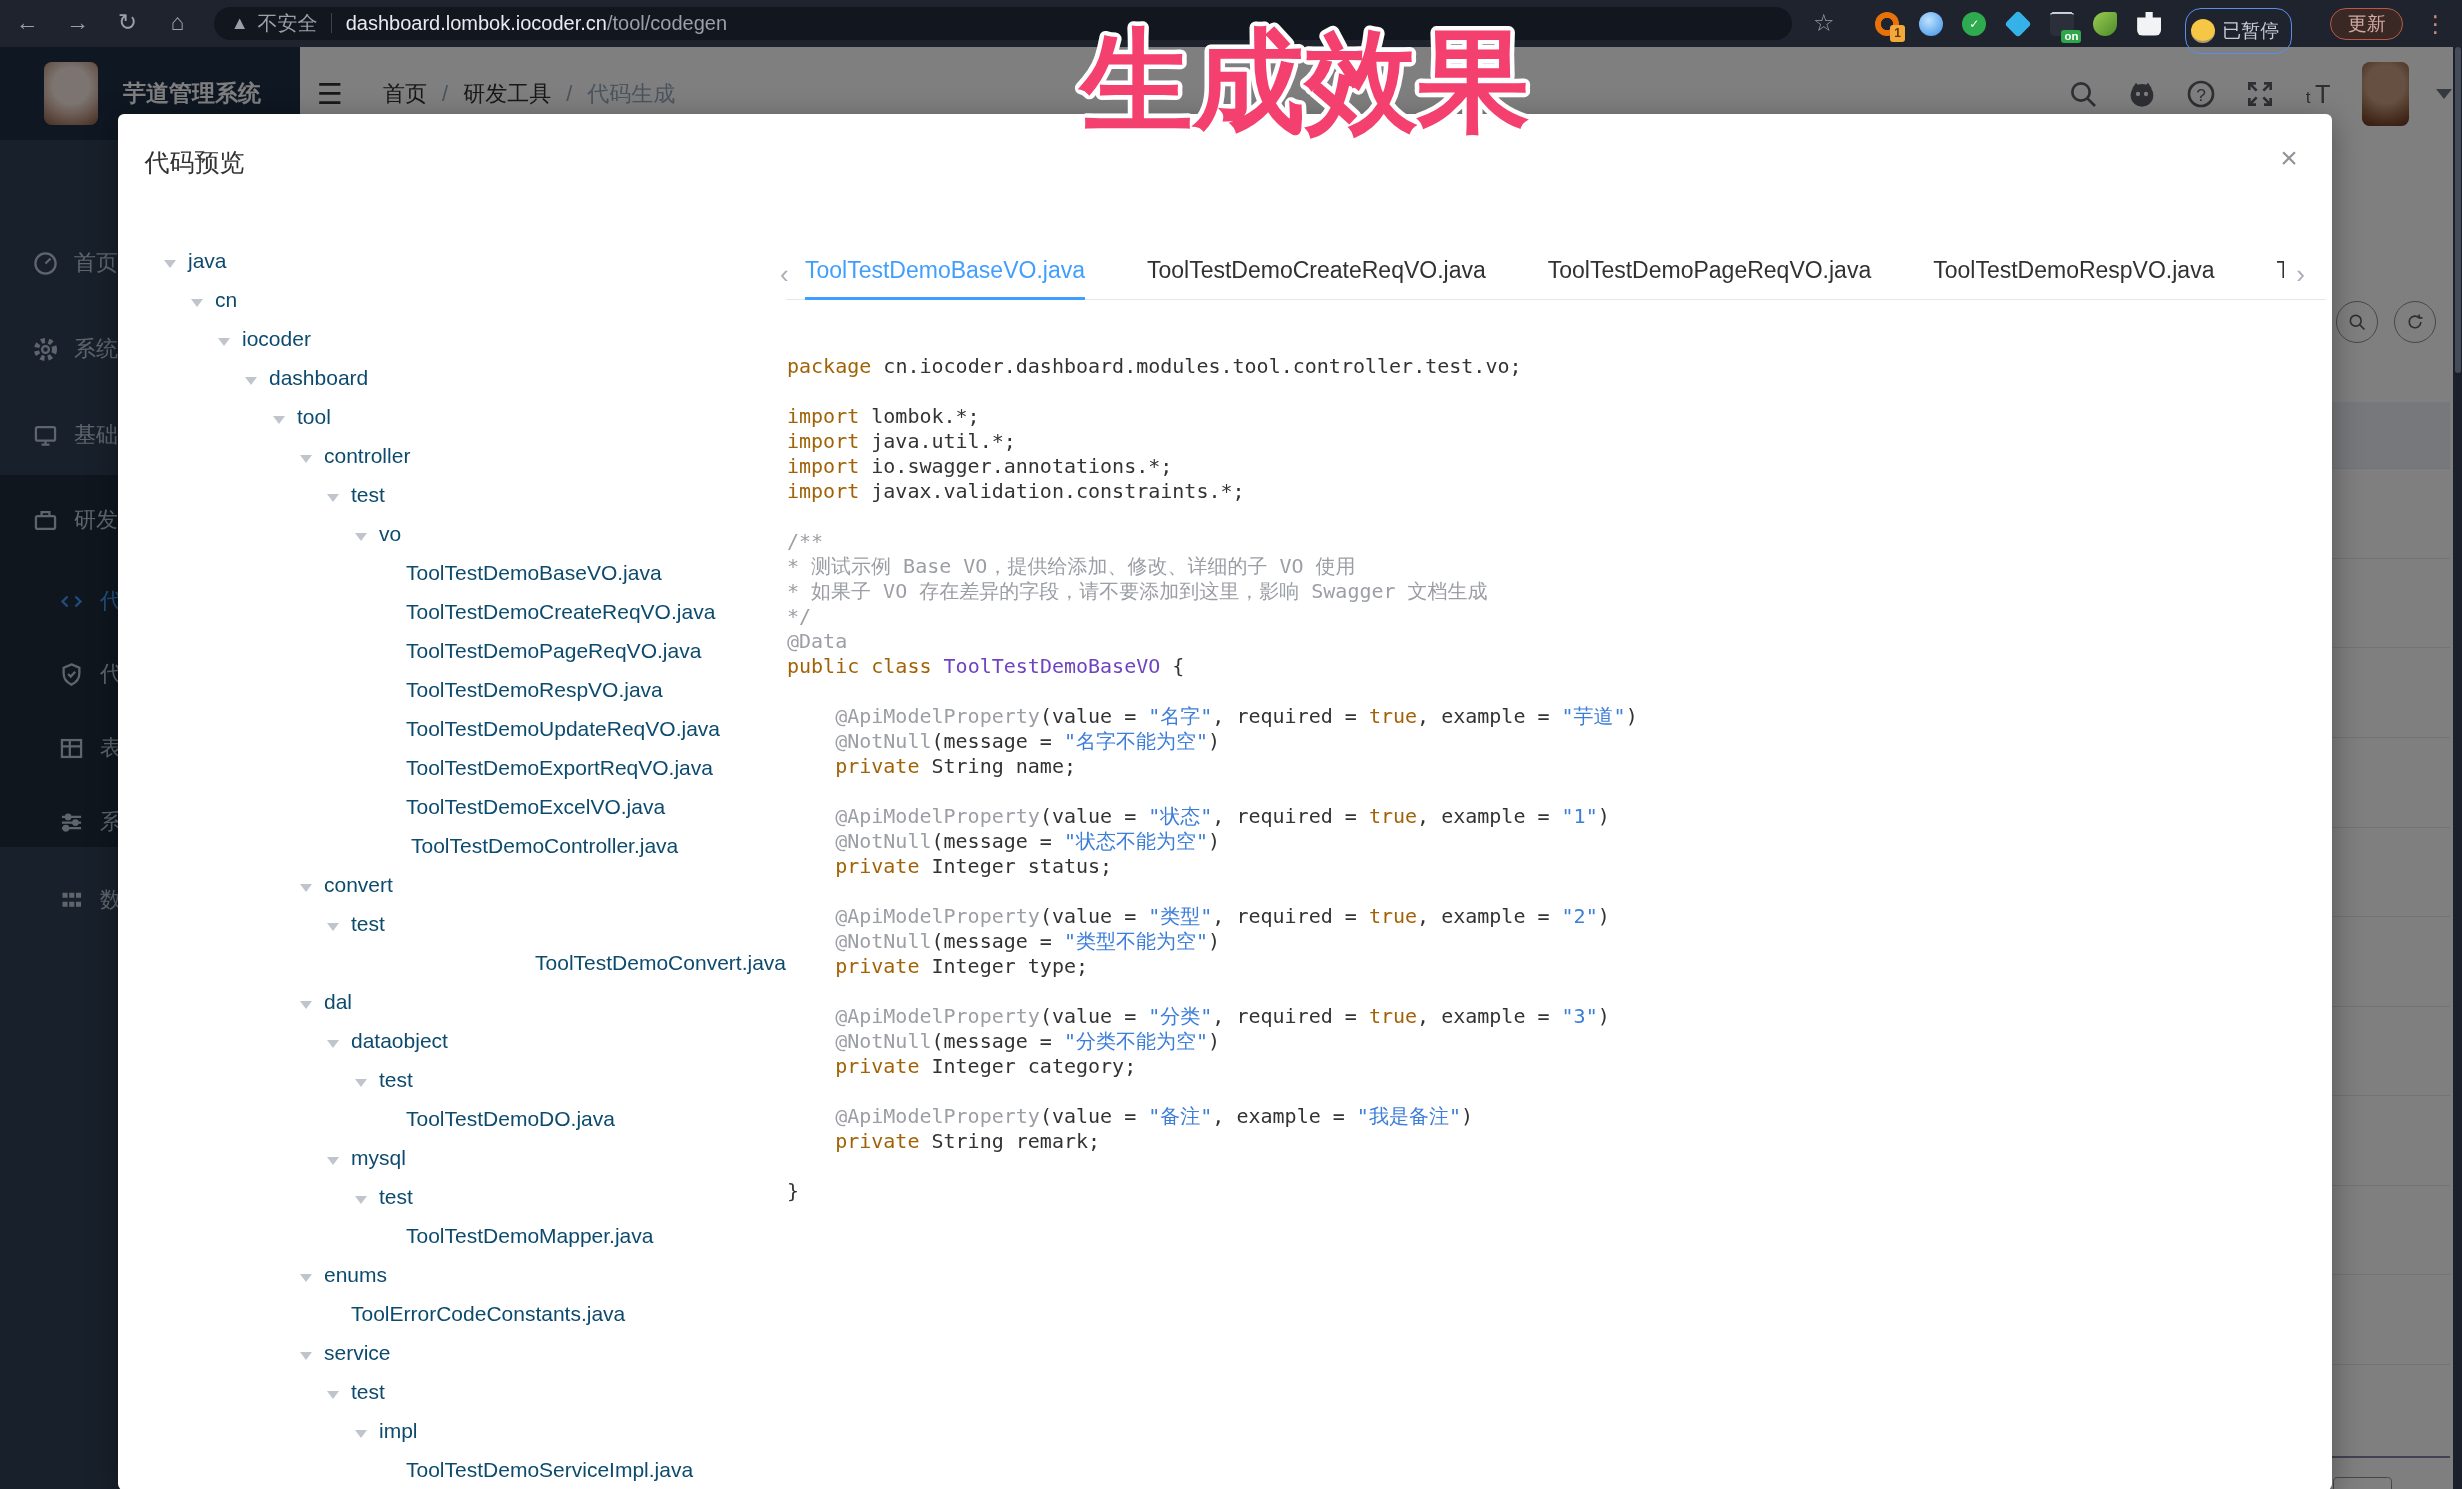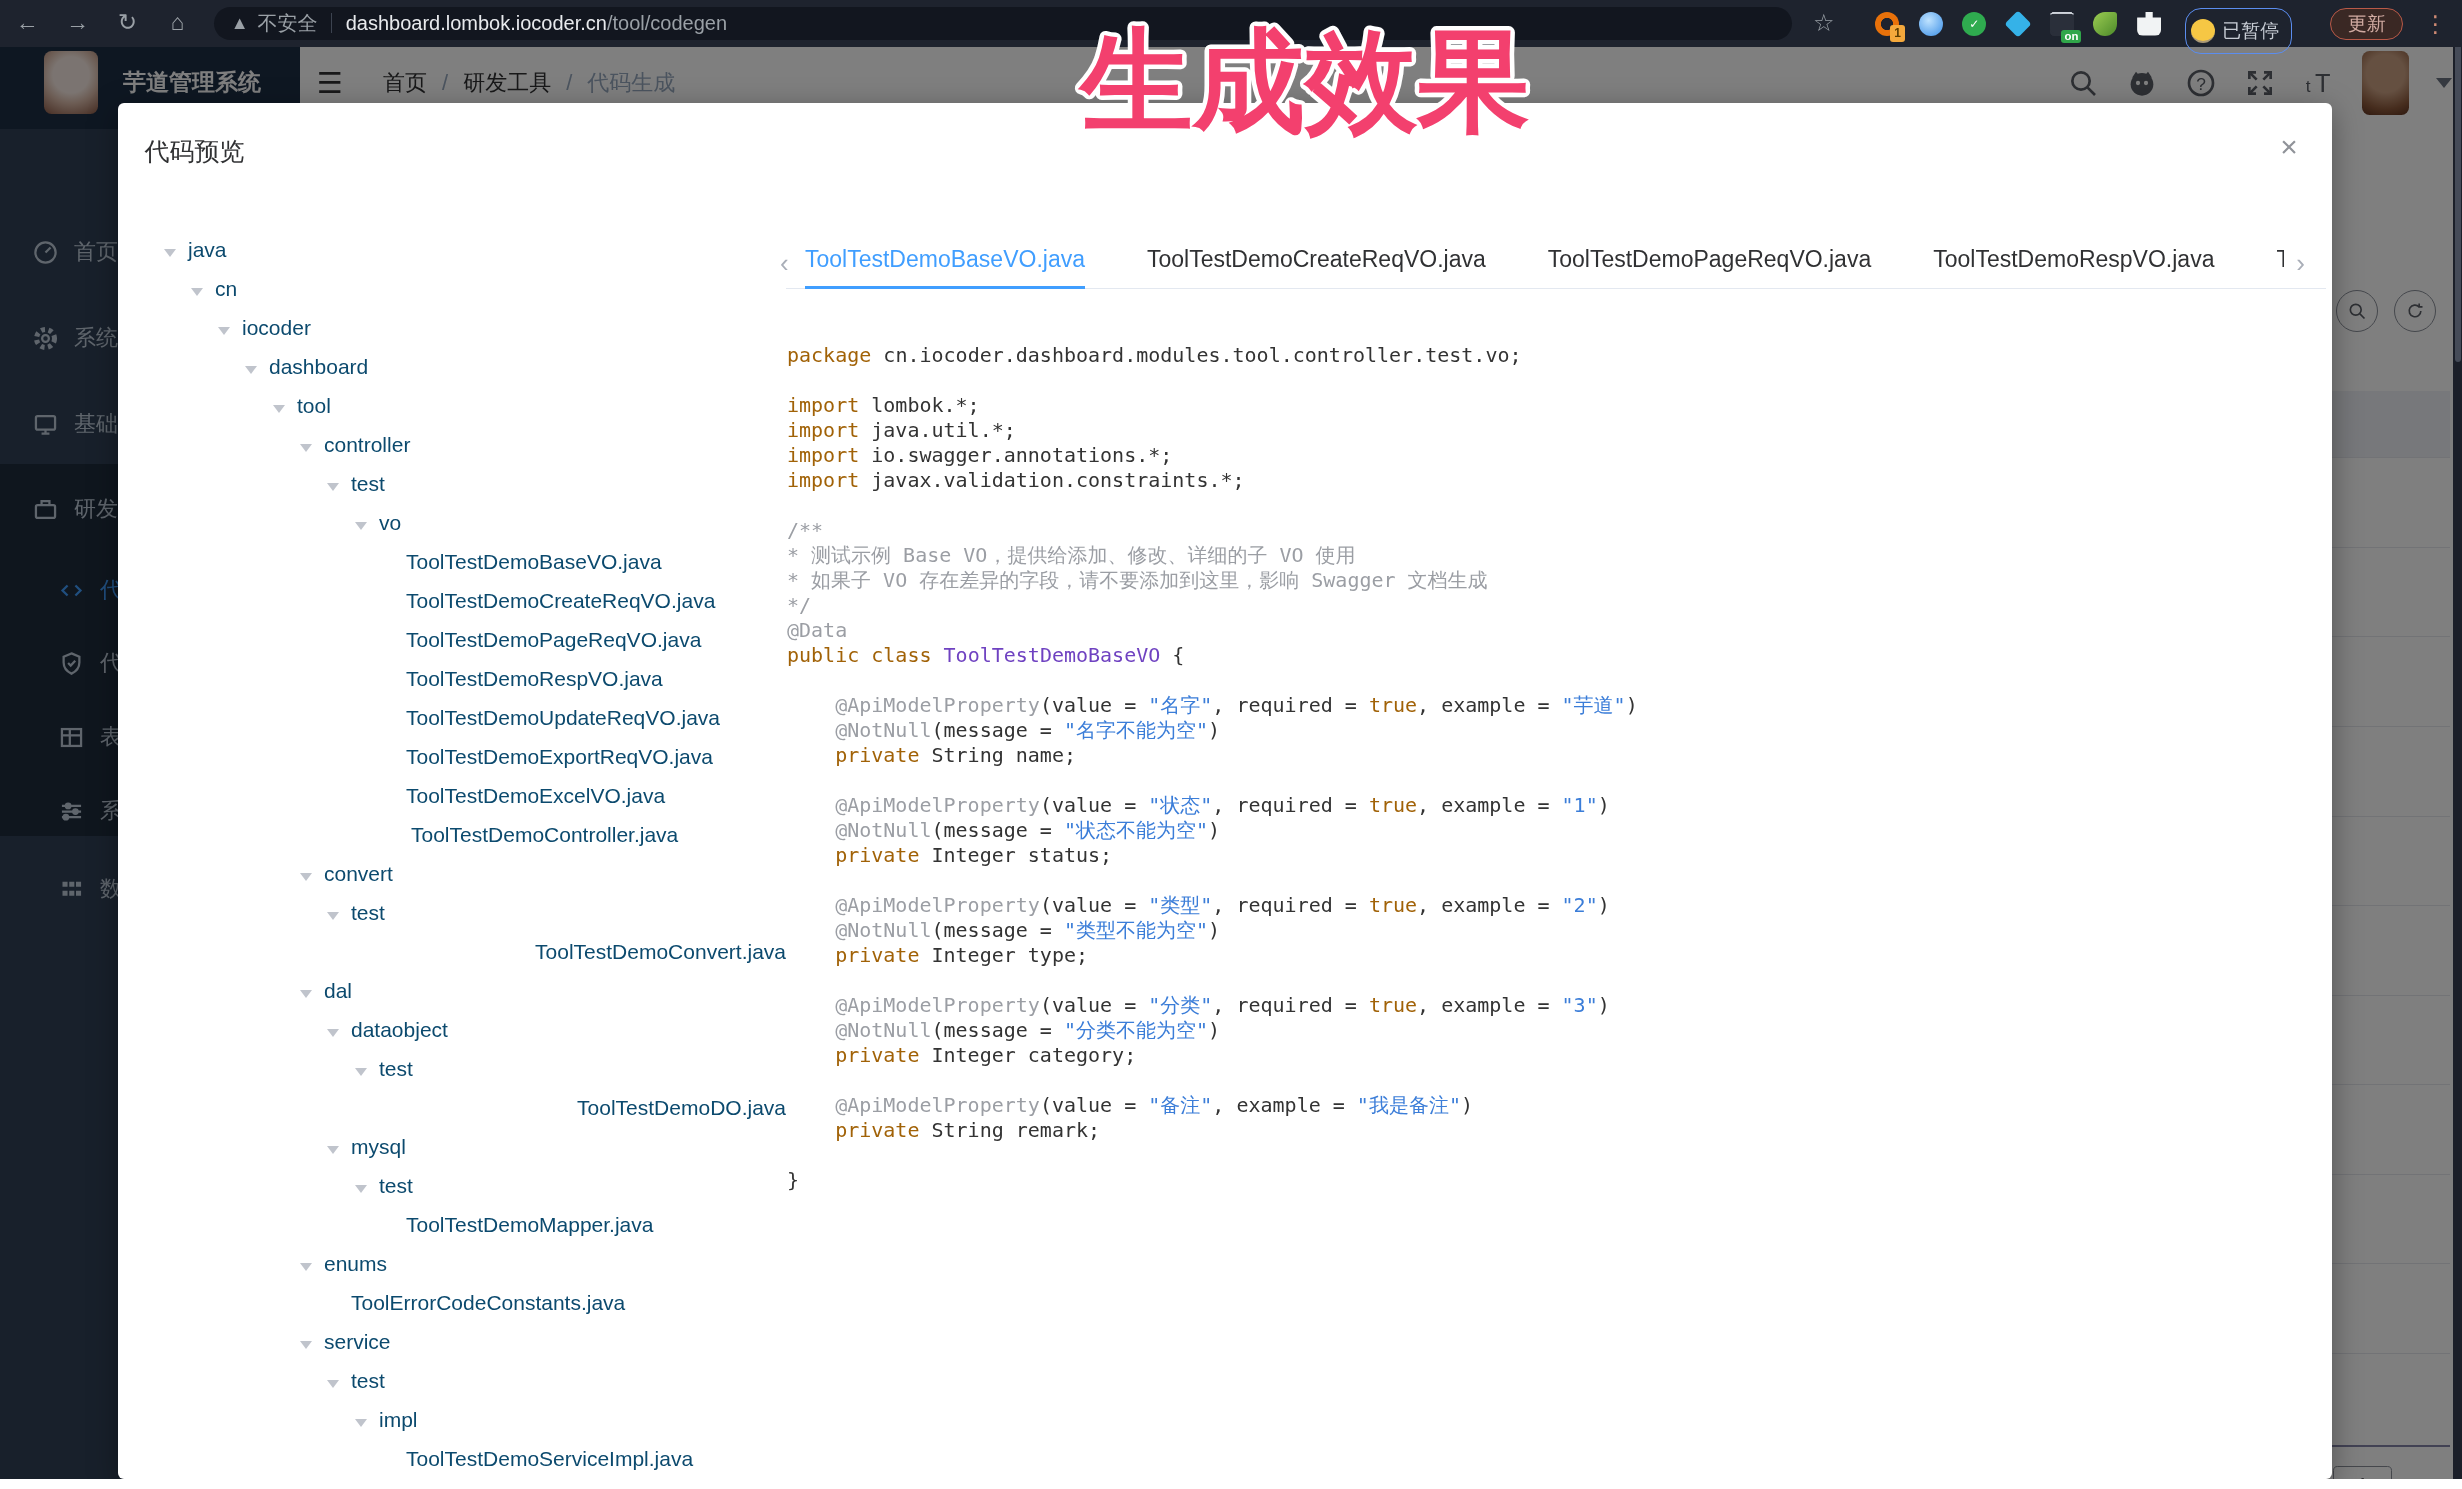--- a/index.html
+++ b/index.html
@@ -35,21 +35,21 @@
                  color:#c7ccd4; font-size:19px; gap:7.6px; }
   .emoji-face { width:24px; height:24px; border-radius:50%; background:#f6c744;
                 border-bottom:2.3px solid #a97; }
   #update-btn { position:absolute; left:2330px; top:7.6px; height:32px; border:1.5px solid #b85948;
                 border-radius:16px; background:#3a2824; color:#cfa9a0; font-size:19px;
                 line-height:29px; padding:0 16.7px; }
   #menu-dots { position:absolute; left:2424px; top:7.6px; color:#cf8a74; font-size:23px;
                line-height:32px; }
 
   
-  #viewport { position:absolute; left:0; top:36px; width:2462px; height:1443px;
+  #viewport { position:absolute; left:0; top:47px; width:2462px; height:1443px;
               background:#fff; overflow:hidden; }
 
   
   #app-header { position:absolute; left:0; top:0; width:2462px; height:93px; background:#fff; }
   #brand { position:absolute; left:0; top:0; width:300px; height:93px; background:#1c2e45;
            display:flex; align-items:center; }
   #brand-avatar { position:absolute; left:44px; top:15px; width:54px; height:63px;
                   border-radius:7.6px;
                   background:radial-gradient(circle at 50% 38%, #f7e9e2 0 38%, #d9b9a8 60%, #8c5a46 100%); }
   #brand-title { position:absolute; left:123px; width:174px; color:#fff; font-size:23px;
@@ -430,21 +430,21 @@
           <span>dal</span>
         </div>
         <div class="tree-row" style="padding-left: 209px;">
           <span class="tree-caret"><i></i></span>
           <span>dataobject</span>
         </div>
         <div class="tree-row" style="padding-left: 237px;">
           <span class="tree-caret"><i></i></span>
           <span>test</span>
         </div>
-        <div class="tree-row" style="padding-left: 264px; justify-content: flex-end;">
+        <div class="tree-row" style="padding-left: 264px;">
           <span class="tree-caret"></span>
           <span>ToolTestDemoDO.java</span>
         </div>
         <div class="tree-row" style="padding-left: 209px;">
           <span class="tree-caret"><i></i></span>
           <span>mysql</span>
         </div>
         <div class="tree-row" style="padding-left: 237px;">
           <span class="tree-caret"><i></i></span>
           <span>test</span>

